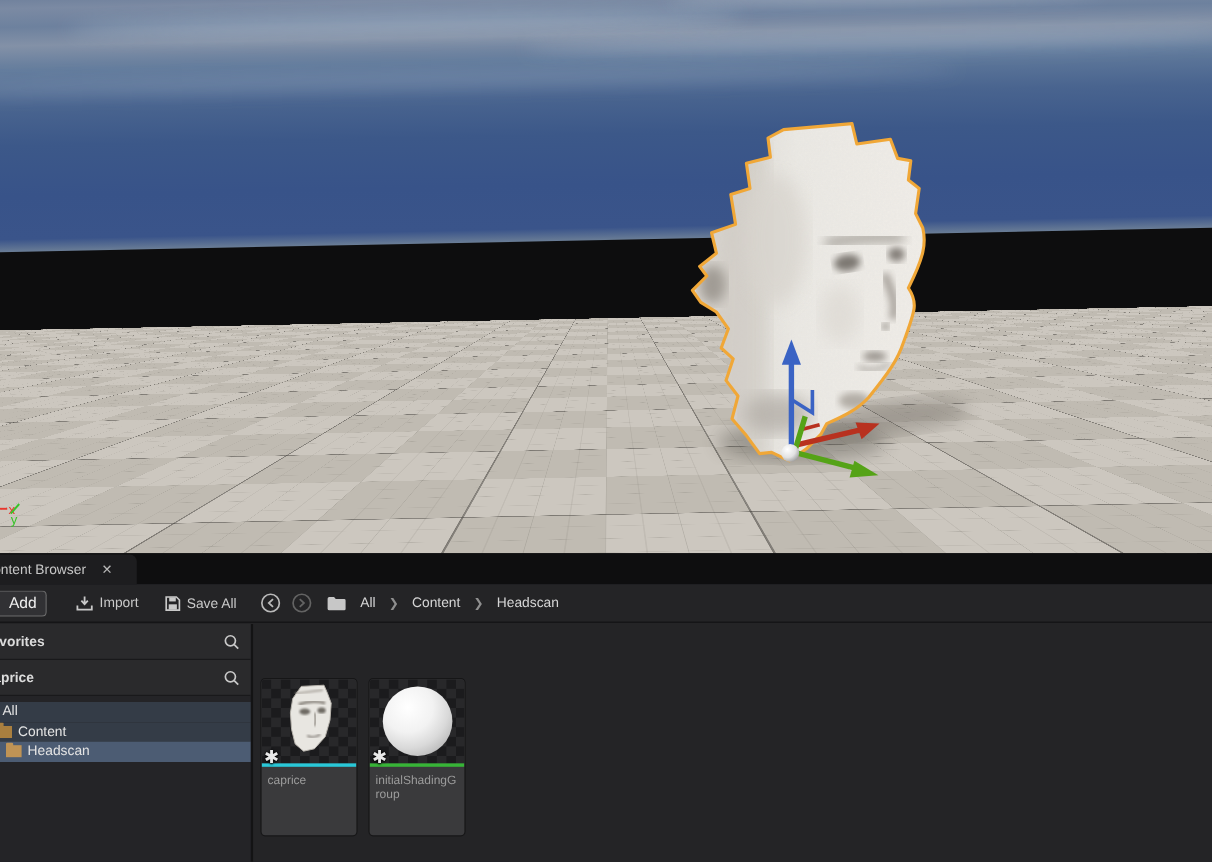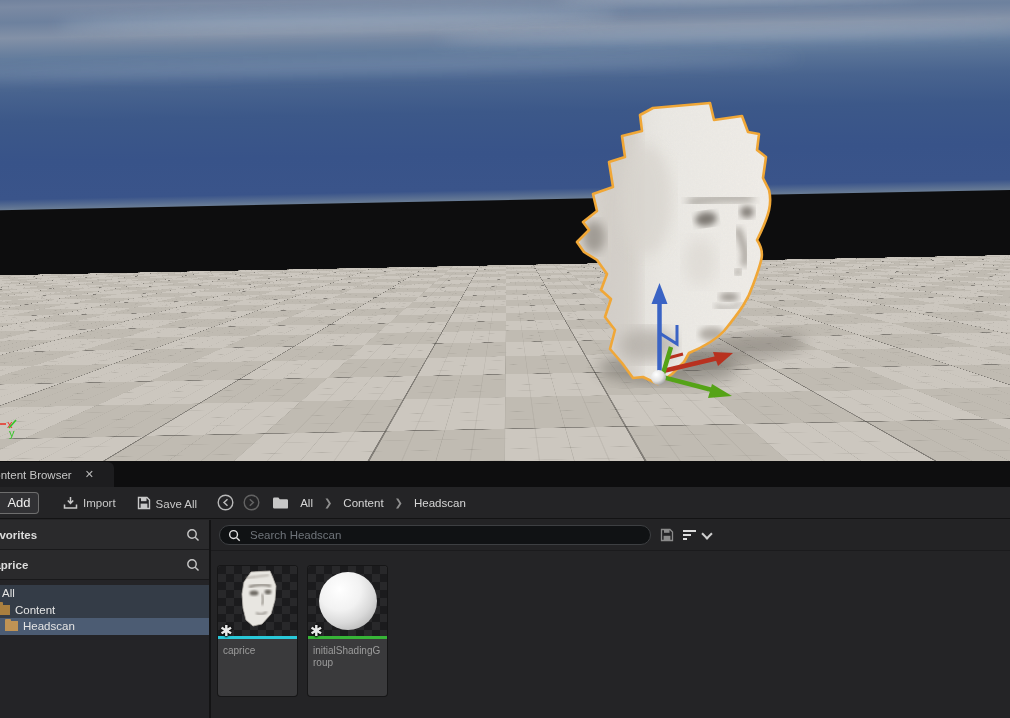--- a/index.html
+++ b/index.html
@@ -287,44 +287,20 @@
           <span>Content</span>
         </div>
         <div class="trow trow-headscan">
           <span class="ficon"></span>
           <span>Headscan</span>
         </div>
       </div>
     </div>
 
     <div class="main">
-      <div class="search-row">
-        <div class="search-box">
-          <svg width="13" height="13" viewBox="0 0 14 14">
-            <circle cx="6" cy="6" r="4.2" stroke="#e3e3e3" stroke-width="1.5" fill="none"></circle>
-            <line x1="9.3" y1="9.3" x2="12.6" y2="12.6" stroke="#e3e3e3" stroke-width="1.5"></line>
-          </svg>
-          <input type="text" placeholder="Search Headscan" style="">
-        </div>
-        <span class="mini-icon">
-          <svg width="14" height="14" viewBox="0 0 14 14">
-            <path d="M1.5 1.5 H10 L12.5 4 V12.5 H1.5 Z" stroke="#8b8b8b" stroke-width="1.3" fill="none"></path>
-            <rect x="4" y="1.8" width="5.5" height="3" fill="#8b8b8b"></rect>
-            <rect x="3.6" y="7.8" width="6.8" height="4.2" fill="#8b8b8b"></rect>
-          </svg>
-        </span>
-        <span class="mini-icon">
-          <span class="filter-bars">
-              <i></i>
-              <i></i>
-              <i></i>
-            </span>
-          <span class="chev-down"></span>
-        </span>
-      </div>
 
       <div class="asset-grid">
 
         <div class="tile">
           <div class="thumb">
             <svg class="facethumb" width="79" height="70" viewBox="0 0 79 70">
               <defs>
                   <filter id="tb">
                     <feGaussianBlur stdDeviation="1.1"></feGaussianBlur>
                   </filter>

